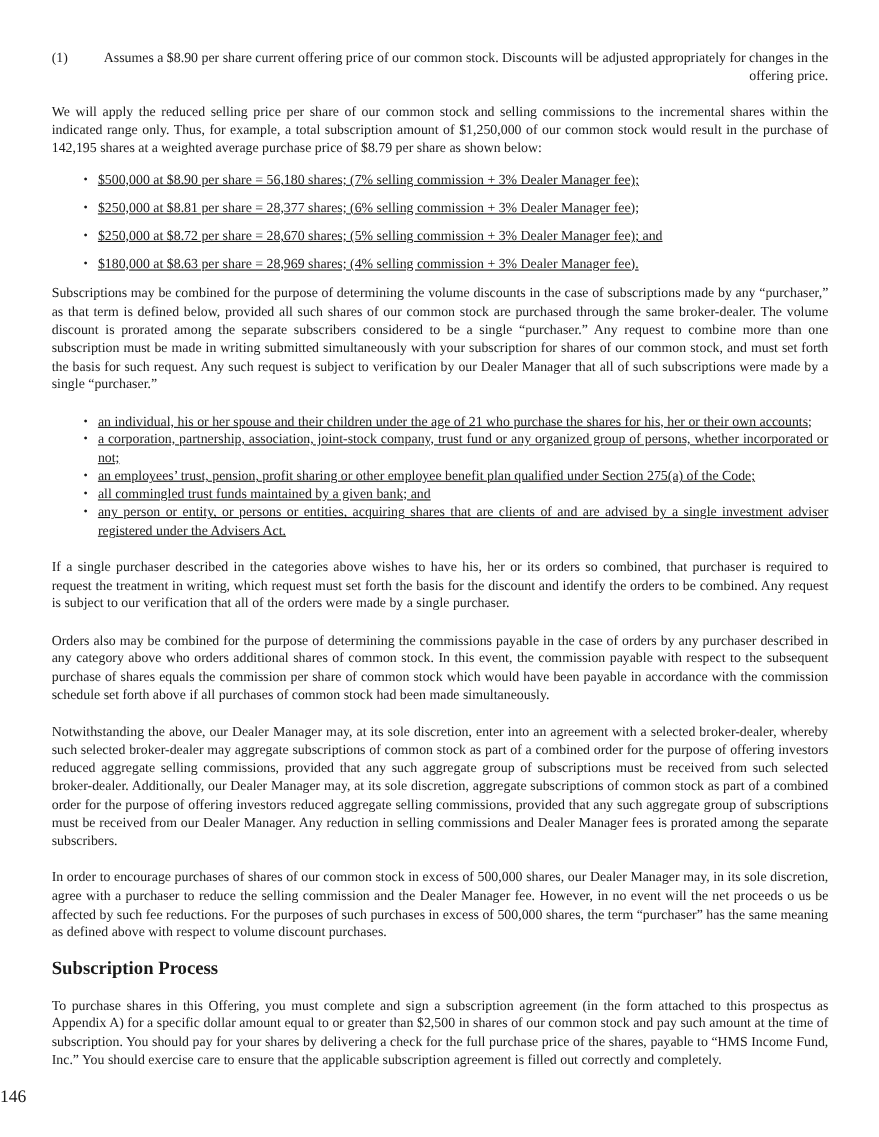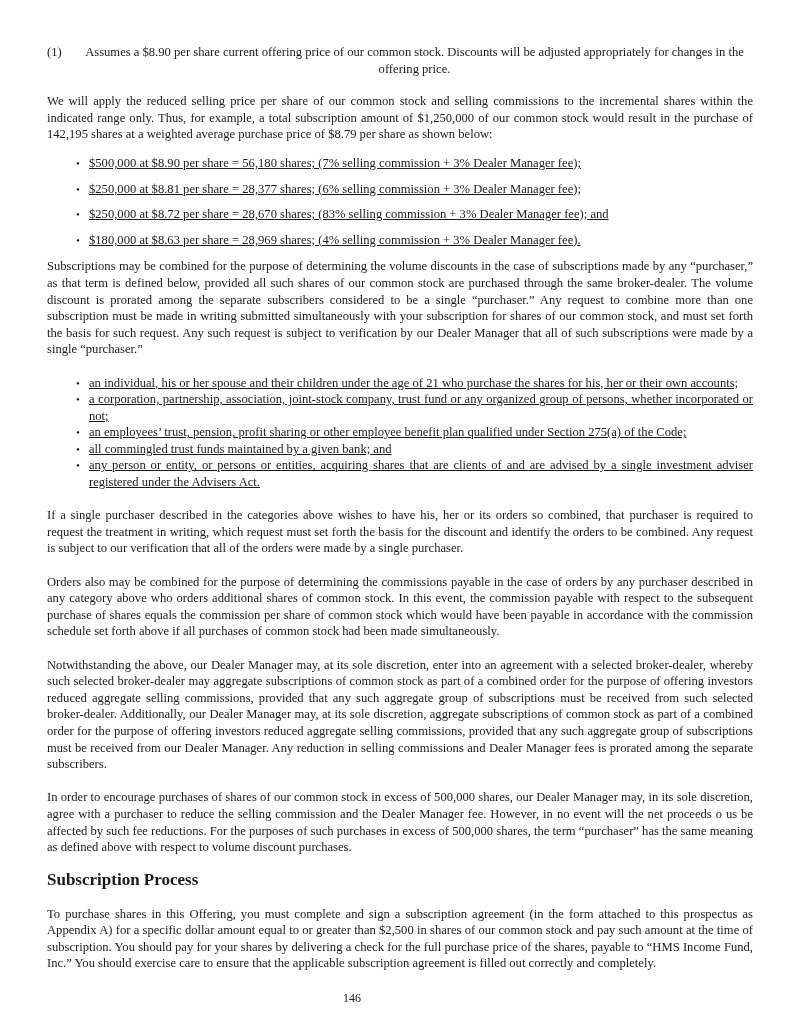--- a/index.html
+++ b/index.html
@@ -30,21 +30,21 @@
     .footnote {
       display: flex;
       margin-bottom: 16px;
     }
     .footnote .num {
       width: 29px;
       flex: 0 0 29px;
     }
     .footnote .txt {
       flex: 1;
-      text-align: center;
+      text-align: right;
     }
     .para {
       margin-bottom: 16.6px;
     }
     ul.spaced {
       list-style: none;
       margin: 0 0 10px 0;
       padding: 0;
     }
     ul.spaced li {
@@ -77,22 +77,21 @@
     h3 {
       margin: 0 0 16.6px 0;
       font-size: 17px;
       font-weight: bold;
     }
     .page-number {
       position: absolute;
       top: 990px;
       left: 0;
       width: 704px;
-      text-align: center;
-      font-size: 12px;
+      font-size: 16px;
     }
   </style>
 </head>
 <body>
 
 <div class="page">
 
   <div class="footnote">
     <span class="num">(1)</span>
     <span class="txt">Assumes a $8.90 per share current offering price of our common stock. Discounts will be adjusted appropriately for changes in the offering price.</span>
@@ -104,21 +103,21 @@
     <li>
       <span class="bullet">•</span>
       <span class="btext">$500,000 at $8.90 per share = 56,180 shares; (7% selling commission + 3% Dealer Manager fee);</span>
     </li>
     <li>
       <span class="bullet">•</span>
       <span class="btext">$250,000 at $8.81 per share = 28,377 shares; (6% selling commission + 3% Dealer Manager fee);</span>
     </li>
     <li>
       <span class="bullet">•</span>
-      <span class="btext">$250,000 at $8.72 per share = 28,670 shares; (83% selling commission + 3% Dealer Manager fee); and</span>
+      <span class="btext">$250,000 at $8.72 per share = 28,670 shares; (5% selling commission + 3% Dealer Manager fee); and</span>
     </li>
     <li>
       <span class="bullet">•</span>
       <span class="btext">$180,000 at $8.63 per share = 28,969 shares; (4% selling commission + 3% Dealer Manager fee).</span>
     </li>
   </ul>
 
   <p class="para">Subscriptions may be combined for the purpose of determining the volume discounts in the case of subscriptions made by any “purchaser,” as that term is defined below, provided all such shares of our common stock are purchased through the same broker-dealer. The volume discount is prorated among the separate subscribers considered to be a single “purchaser.” Any request to combine more than one subscription must be made in writing submitted simultaneously with your subscription for shares of our common stock, and must set forth the basis for such request. Any such request is subject to verification by our Dealer Manager that all of such subscriptions were made by a single “purchaser.”</p>
 
 

